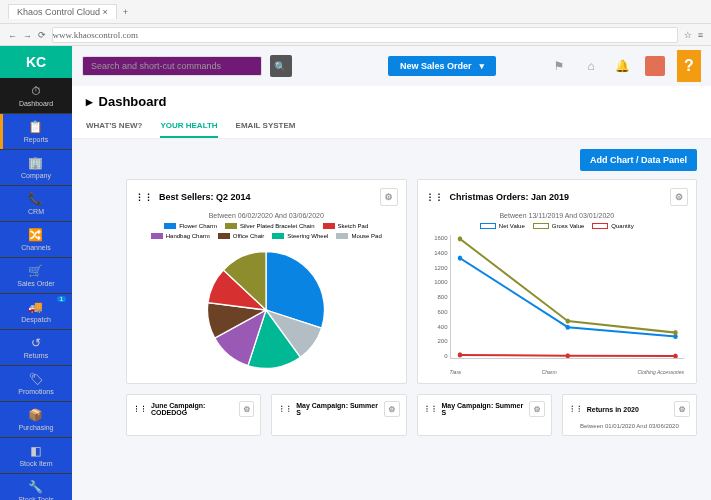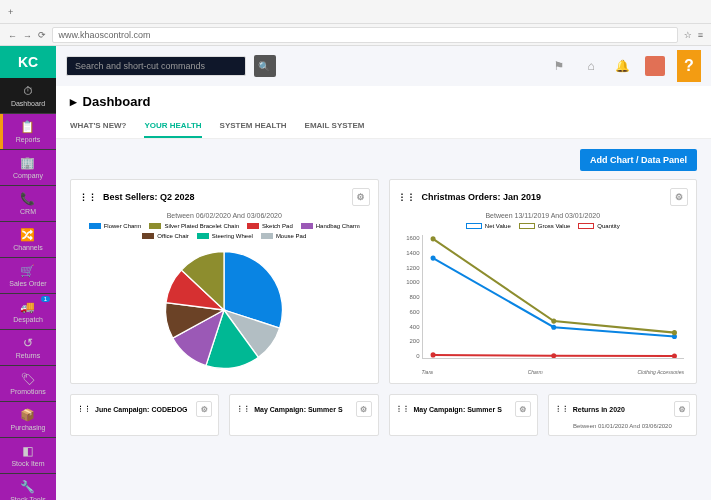--- a/index.html
+++ b/index.html
@@ -1,41 +1,41 @@
 <!DOCTYPE html>
 <html><head>
 <meta charset="utf-8">
 <style>
 * { margin: 0; padding: 0; box-sizing: border-box; font-family: -apple-system, Arial, sans-serif; }
 body { background: #fff; width: 711px; height: 500px; overflow: hidden; }
 .browser-chrome { height: 24px; background: #f5f5f5; border-bottom: 1px solid #ddd; display: flex; align-items: center; padding: 0 8px; gap: 6px; font-size: 9px; color: #666; }
 .tab { background: #fff; padding: 2px 8px; border: 1px solid #ddd; border-bottom: none; font-size: 9px; }
 .url-bar { height: 22px; background: #f5f5f5; display: flex; align-items: center; padding: 0 8px; gap: 6px; font-size: 9px; color: #666; border-bottom: 1px solid #ddd; }
-.url-input { flex: 1; background: #fff; border: 1px solid #ddd; padding: 2px 6px; font-size: 9px; border-radius: 2px; }
+.url-input { flex: 1; background: #fff; border: 1px solid #ddd; padding: 2px 0; font-size: 9px; border-radius: 2px; font-family: Liberation Serif, serif; }
 .app { display: flex; height: calc(500px - 46px); }
-.sidebar { width: 56px; background: #a21caf; display: flex; flex-direction: column; color: #ccc; }
+.sidebar { width: 72px; background: #1d4ed8; display: flex; flex-direction: column; color: #ccc; }
 .logo { background: #00b894; color: #fff; font-weight: bold; font-size: 14px; text-align: center; padding: 8px 0; }
 .nav-item { text-align: center; padding: 6px 2px; font-size: 7px; color: #ccc; border-bottom: 1px solid #3a3a3a; position: relative; cursor: pointer; }
 .nav-item.active { background: #1a1a1a; }
 .nav-item .icon { font-size: 12px; display: block; margin-bottom: 2px; }
 .nav-item .badge { position: absolute; top: 2px; right: 6px; background: #0984e3; color: #fff; font-size: 6px; padding: 0 3px; border-radius: 6px; }
 .accent-left { position: absolute; left: 0; top: 0; bottom: 0; width: 3px; }
 .main { flex: 1; background: #f5f6fa; display: flex; flex-direction: column; overflow: hidden; }
 .topbar { height: 40px; background: #f5f6fa; display: flex; align-items: center; padding: 0 10px; gap: 8px; }
-.search-box { flex: 0 0 180px; background: #0f172a; border: 1px solid #ddd; padding: 4px 8px; font-size: 9px; color: #999; border-radius: 2px; }
+.search-box { flex: 0 0 180px; background: #701a75; border: 1px solid #ddd; padding: 4px 8px; font-size: 9px; color: #999; border-radius: 2px; }
 .search-btn { background: #555; color: #fff; width: 22px; height: 22px; display: flex; align-items: center; justify-content: center; border-radius: 2px; font-size: 10px; }
 .new-order { background: #0984e3; color: #fff; padding: 5px 12px; font-size: 9px; font-weight: bold; border-radius: 2px; display: flex; align-items: center; gap: 8px; }
 .top-icons { display: flex; gap: 12px; margin-left: auto; align-items: center; }
 .top-icon { width: 20px; height: 20px; display: flex; align-items: center; justify-content: center; font-size: 12px; color: #999; }
 .help-btn { background: #f39c12; color: #fff; width: 24px; height: 32px; display: flex; align-items: center; justify-content: center; font-weight: bold; }
 .page-title { padding: 8px 14px 6px; font-size: 13px; font-weight: bold; background: #fff; display: flex; align-items: center; gap: 6px; }
 .tabs-row { background: #fff; padding: 0 14px; display: flex; gap: 18px; border-bottom: 1px solid #eee; font-size: 8px; font-weight: bold; color: #666; }
 .tab-item { padding: 6px 0; cursor: pointer; }
 .tab-item.active { color: #00b894; border-bottom: 2px solid #00b894; }
-.content { padding: 10px 14px; overflow: hidden; flex: 1; }
+.content { padding: 10px 14px; overflow: hidden; flex: 1; margin-left: 40px; }
 .add-chart-row { display: flex; justify-content: flex-end; margin-bottom: 8px; }
 .add-chart { background: #0984e3; color: #fff; padding: 6px 10px; font-size: 9px; font-weight: bold; border-radius: 2px; }
 .panels { display: flex; gap: 10px; }
 .panel { background: #fff; border: 1px solid #e0e0e0; border-radius: 2px; flex: 1; padding: 8px; }
 .panel-header { display: flex; align-items: center; gap: 6px; font-size: 9px; font-weight: bold; margin-bottom: 6px; }
 .panel-header .gear { margin-left: auto; width: 18px; height: 18px; border: 1px solid #ddd; border-radius: 2px; display: flex; align-items: center; justify-content: center; font-size: 9px; color: #999; }
 .panel-sub { text-align: center; font-size: 7px; color: #666; margin-bottom: 4px; }
 .legend { display: flex; flex-wrap: wrap; justify-content: center; gap: 4px 8px; font-size: 6px; margin-bottom: 6px; }
 .legend-item { display: flex; align-items: center; gap: 3px; }
 .legend-sw { width: 12px; height: 6px; }
@@ -47,20 +47,21 @@
 .small-panels { display: flex; gap: 10px; margin-top: 10px; }
 .small-panel { background: #fff; border: 1px solid #e0e0e0; border-radius: 2px; flex: 1; padding: 6px; }
 .small-header { display: flex; align-items: center; gap: 4px; font-size: 7px; font-weight: bold; }
 .small-header .gear { margin-left: auto; width: 16px; height: 16px; border: 1px solid #ddd; border-radius: 2px; display: flex; align-items: center; justify-content: center; font-size: 8px; color: #999; }
 .small-sub { font-size: 6px; color: #666; text-align: center; margin-top: 6px; }
 </style>
 </head>
 <body>
 
 <div class="browser-chrome">
+  <div class="tab"><span>Khaos Control Cloud</span> <span>×</span></div>
   <span>+</span>
 </div>
 <div class="url-bar">
   <span>←</span>
   <span>→</span>
   <span>⟳</span>
   <div class="url-input">www.khaoscontrol.com</div>
   <span>☆</span>
   <span>≡</span>
 </div>
@@ -84,52 +85,55 @@
       </div>
   </div>
 
   <div class="main">
     <div class="topbar">
       <div class="search-box">Search and short-cut commands</div>
       <div class="search-btn">
           <span>🔍</span>
         </div>
       <div style="flex:0 0 80px"></div>
+      <div class="new-order">
+        <span>New Sales Order</span>
+        <span>▾</span>
+      </div>
       <div class="top-icons">
         <div class="top-icon">⚑</div>
         <div class="top-icon">⌂</div>
         <div class="top-icon">🔔</div>
         <div class="top-icon" style="background:#e17055;border-radius:2px;"></div>
         <div class="help-btn">?</div>
       </div>
     </div>
 
     <div class="page-title">
       <span>▸</span>
       <span>Dashboard</span>
     </div>
 
     <div class="tabs-row" id="tabs-row">
         <div class="tab-item">WHAT'S NEW?</div>
         <div class="tab-item active">YOUR HEALTH</div>
-        <div class="tab-item">SYSTEM HEALTH</div>
         <div class="tab-item">EMAIL SYSTEM</div>
       </div>
 
     <div class="content">
       <div class="add-chart-row">
         <div class="add-chart">Add Chart / Data Panel</div>
       </div>
 
       <div class="panels">
 
         <div class="panel">
           <div class="panel-header">
             <span>⋮⋮</span>
-            <span>Best Sellers: Q2 2028</span>
+            <span>Best Sellers: Q2 2014</span>
             <div class="gear">⚙</div>
           </div>
           <div class="panel-sub">Between 06/02/2020 And 03/06/2020</div>
           <div class="legend" id="legend1">
               <span class="legend-item">
                 <span class="legend-sw" style="background:#0984e3"></span>
                 <span>Flower Charm</span>
               </span>
               <span class="legend-item">
                 <span class="legend-sw" style="background:#8d8d2e"></span>

